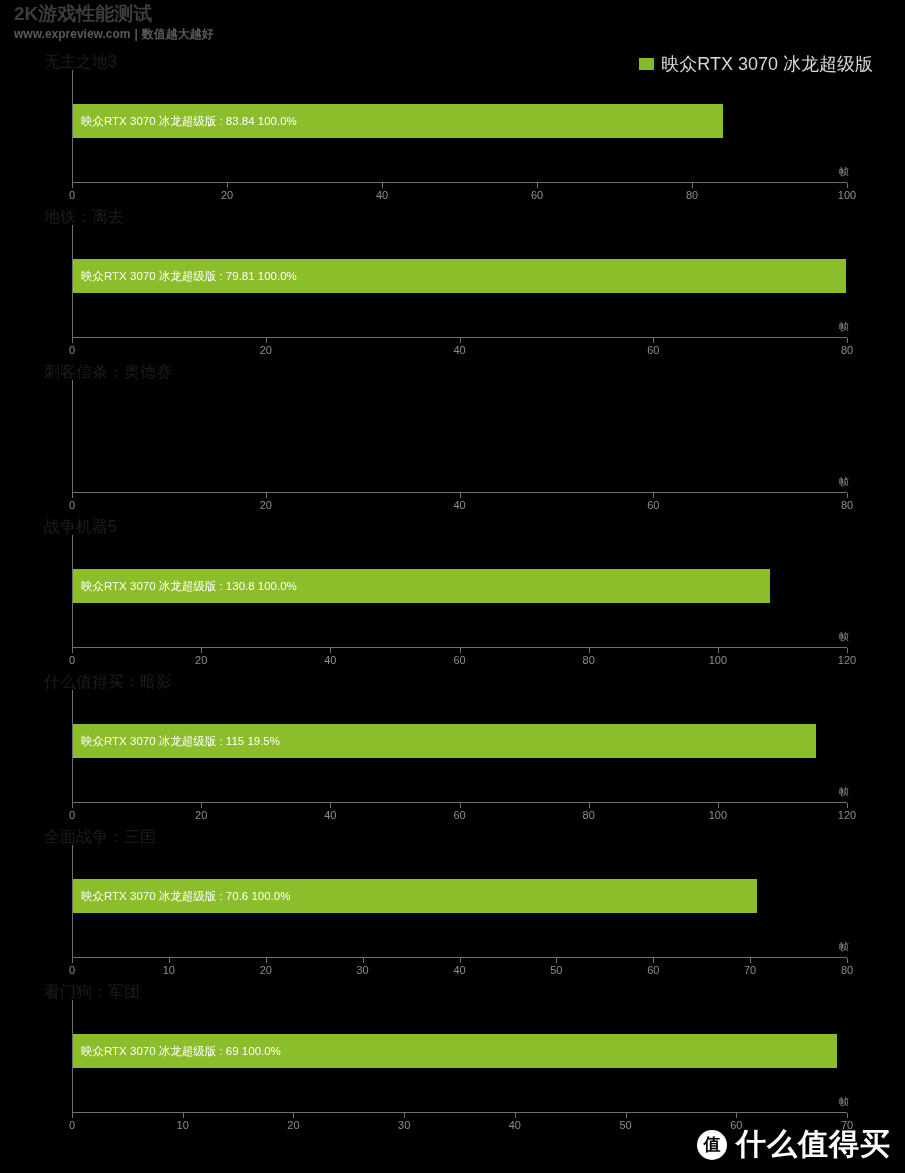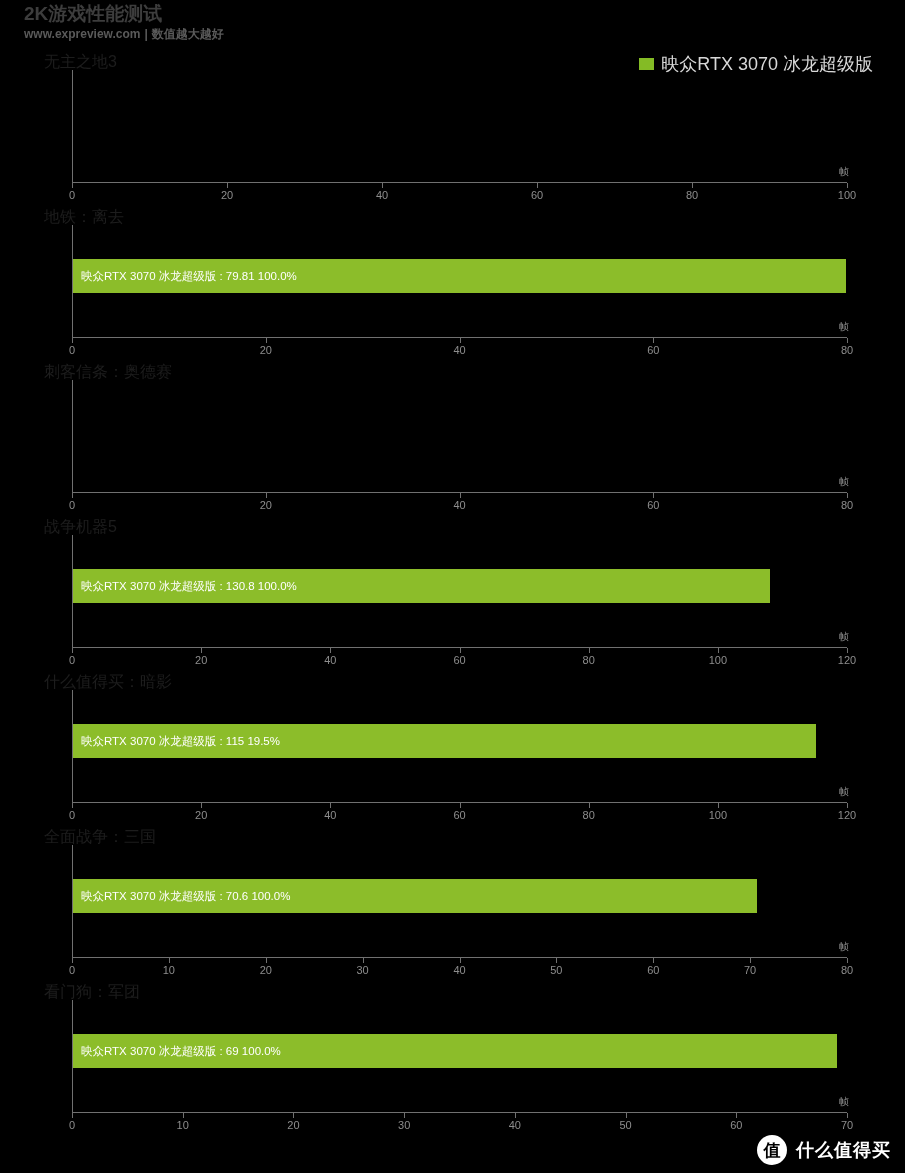--- a/index.html
+++ b/index.html
@@ -14,21 +14,21 @@
     color: #ffffff;
     position: relative;
     overflow: hidden;
   }
 
   
   .header {
     position: absolute;
     left: 0; top: 0;
     width: 905px;
-    padding: 3px 0 0 24px;
+    padding: 3px 0 0 14px;
     box-sizing: border-box;
   }
   .header-title {
     font-size: 19px;
     font-weight: bold;
     color: #3d3d3d;
     letter-spacing: 0px;
     line-height: 22px;
     white-space: nowrap;
   }
@@ -173,21 +173,21 @@
     background: #ffffff;
     color: #000000;
     font-size: 17px;
     font-weight: bold;
     display: flex;
     align-items: center;
     justify-content: center;
     line-height: 1;
   }
   .wm-text {
-    font-size: 18px;
+    font-size: 30px;
     font-weight: bold;
     color: #ffffff;
     letter-spacing: 1px;
     white-space: nowrap;
   }
 </style>
 </head>
 <body>
 
 <div class="header">
@@ -201,20 +201,25 @@
   <span class="legend-swatch"></span>
   <span class="legend-label">映众RTX 3070 冰龙超级版</span>
 </div>
 
 <div class="charts" id="charts-container">
     <div class="chart-block">
       <div class="chart-title">无主之地3</div>
       <div class="plot">
         <div class="axis-y"></div>
         <div class="axis-x"></div>
+        <div class="bar-row">
+          <div class="bar" style="width: 649.76px; background: rgb(140, 189, 42);">
+            <span class="bar-label">映众RTX 3070 冰龙超级版 : 83.84  100.0%</span>
+          </div>
+        </div>
         <div class="ticks">
           <div class="tick-mark" style="left: 0px;"></div>
           <div class="tick-label" style="left: 0px;">0</div>
           <div class="tick-mark" style="left: 155px;"></div>
           <div class="tick-label" style="left: 155px;">20</div>
           <div class="tick-mark" style="left: 310px;"></div>
           <div class="tick-label" style="left: 310px;">40</div>
           <div class="tick-mark" style="left: 465px;"></div>
           <div class="tick-label" style="left: 465px;">60</div>
           <div class="tick-mark" style="left: 620px;"></div>

